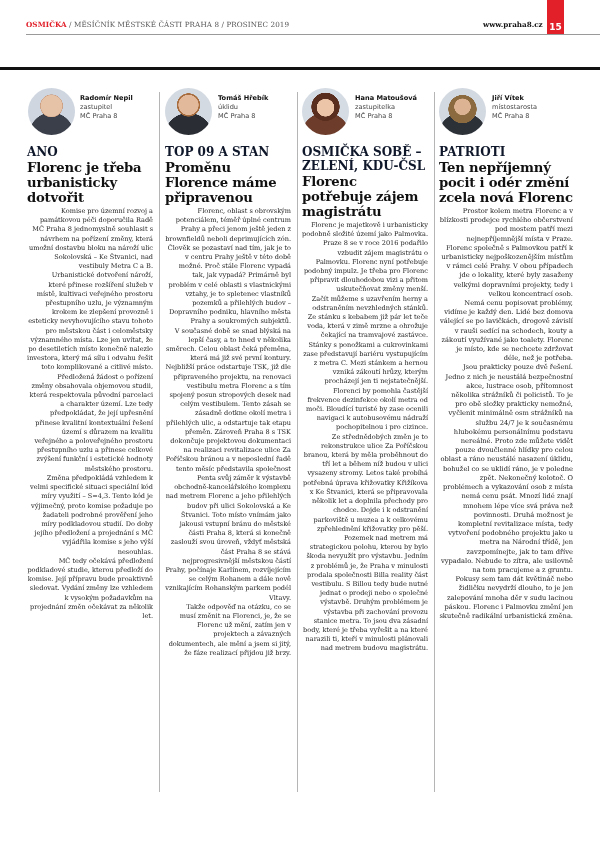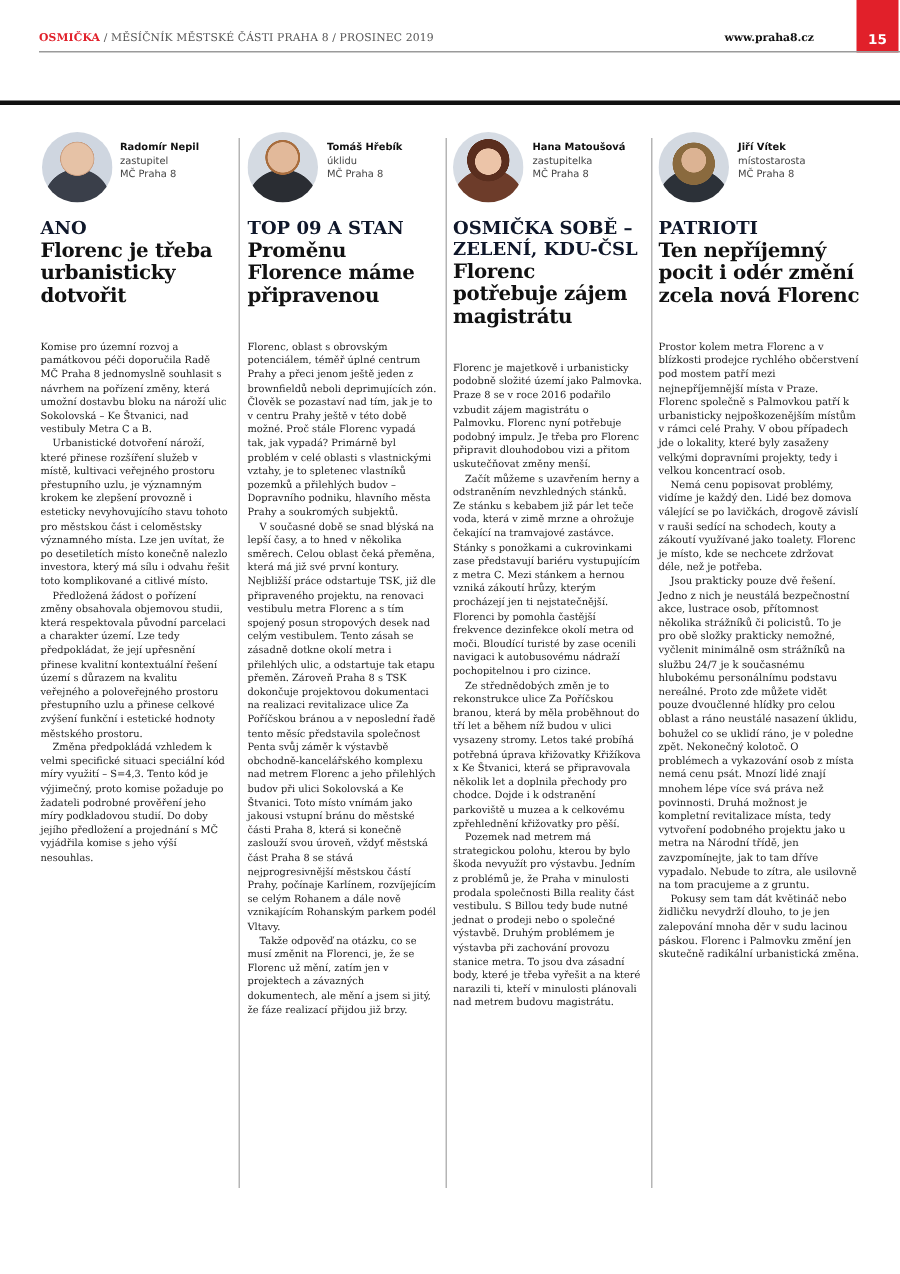--- a/index.html
+++ b/index.html
@@ -4,21 +4,21 @@
 <style>
   * { margin: 0; padding: 0; box-sizing: border-box; }
   html, body { width: 600px; height: 849px; background: #ffffff; overflow: hidden; }
   body { position: relative; font-family: "DejaVu Serif", "Liberation Serif", serif; color: #1a1a1a; }
 
   
   .topbar { position: absolute; left: 0; top: 0; width: 600px; height: 40px; }
   .topbar .title { position: absolute; left: 26px; top: 20px; font-family: "DejaVu Serif", serif; font-size: 7.2px; letter-spacing: 0.1px; color: #555; white-space: nowrap; }
   .topbar .title .brand { color: #e1202a; font-weight: bold; }
   .topbar .url { position: absolute; left: 483px; top: 20px; font-family: "DejaVu Serif", serif; font-size: 7.2px; font-weight: bold; color: #111; }
-  .topbar .pagenum { position: absolute; left: 547px; top: 0; width: 28px; height: 35px; background: #e1202a; color: #fff; font-family: "DejaVu Sans", sans-serif; font-weight: bold; font-size: 9px; display: flex; align-items: flex-end; justify-content: center; padding-bottom: 3px; margin-left: 24px; }
+  .topbar .pagenum { position: absolute; left: 547px; top: 0; width: 17px; height: 35px; background: #e1202a; color: #fff; font-family: "DejaVu Sans", sans-serif; font-weight: bold; font-size: 9px; display: flex; align-items: flex-end; justify-content: center; padding-bottom: 3px; }
   .topbar .rule { position: absolute; left: 26px; top: 34px; width: 574px; height: 1px; background: #9a9a9a; }
 
   
   .black-rule { position: absolute; left: 0; top: 67px; width: 600px; height: 3px; background: #111; }
 
   
   .col { position: absolute; top: 88px; height: 704px; }
   .col.c1 { left: 27px; width: 126px; }
   .col.c2 { left: 165px; width: 126px; }
   .col.c3 { left: 302px; width: 126px; }
@@ -29,21 +29,21 @@
   .avatar { position: absolute; left: 0; top: 0; width: 47px; height: 47px; border-radius: 50%; background: radial-gradient(circle at 50% 38%, #e6c2a6 0 28%, #c79a7c 30%, transparent 31%), radial-gradient(circle at 50% 100%, #3a3f4a 0 42%, transparent 43%), #cfd6e0; overflow: hidden; }
   .avatar.a1 { left: 1px; }
   .avatar.a2 { background: radial-gradient(circle at 50% 36%, #e2b99a 0 26%, #a86d3e 27% 30%, transparent 31%), radial-gradient(circle at 50% 105%, #2a2d33 0 44%, transparent 45%), #d4dae2; }
   .avatar.a3 { background: radial-gradient(circle at 50% 42%, #ecc4a8 0 24%, transparent 25%), radial-gradient(circle at 50% 40%, #5a2e1e 0 38%, transparent 39%), radial-gradient(circle at 50% 105%, #6d3c2a 0 45%, transparent 46%), #d6dce4; }
   .avatar.a4 { background: radial-gradient(circle at 50% 40%, #dcb393 0 22%, transparent 23%), radial-gradient(circle at 50% 45%, #8a6a3e 0 40%, transparent 41%), radial-gradient(circle at 50% 105%, #2c3138 0 45%, transparent 46%), #d3d9e1; }
   .author .meta { position: absolute; left: 53px; top: 6px; font-family: "DejaVu Sans", sans-serif; font-size: 6.6px; line-height: 9px; color: #444; }
   .author .meta .name { font-weight: bold; color: #111; }
 
   .party { font-family: "DejaVu Serif", serif; font-weight: bold; color: #0f172a; font-size: 12px; line-height: 14px; margin-top: 1px; }
   .headline { font-family: "DejaVu Serif", serif; font-weight: bold; color: #111; font-size: 13.2px; line-height: 15px; margin-top: 1px; letter-spacing: -0.2px; }
-  .body { font-family: "DejaVu Serif", serif; font-size: 6.55px; line-height: 9.2px; color: #222; margin-top: 22px; text-align: left; }
+  .body { font-family: "DejaVu Serif", serif; font-size: 6.55px; line-height: 9.2px; color: #222; margin-top: 2px; text-align: right; }
   .body p { text-indent: 8px; }
   .body p:first-child { text-indent: 0; }
   .c4 .body { font-size: 6.7px; }
 </style>
 </head>
 <body>
 
 <div class="topbar">
   <div class="title"><span class="brand">OSMIČKA</span><span> / MĚSÍČNÍK MĚSTSKÉ ČÁSTI PRAHA 8 / PROSINEC 2019</span></div>
   <div class="url">www.praha8.cz</div>
@@ -66,20 +66,21 @@
       <div>MČ Praha 8</div>
     </div>
   </div>
   <div class="party">ANO</div>
   <div class="headline">Florenc je třeba urbanisticky dotvořit</div>
   <div class="body">
     <p>Komise pro územní rozvoj a památkovou péči doporučila Radě MČ Praha 8 jednomyslně souhlasit s návrhem na pořízení změny, která umožní dostavbu bloku na nároží ulic Sokolovská – Ke Štvanici, nad vestibuly Metra C a B.</p>
     <p>Urbanistické dotvoření nároží, které přinese rozšíření služeb v místě, kultivaci veřejného prostoru přestupního uzlu, je významným krokem ke zlepšení provozně i esteticky nevyhovujícího stavu tohoto pro městskou část i celoměstsky významného místa. Lze jen uvítat, že po desetiletích místo konečně nalezlo investora, který má sílu i odvahu řešit toto komplikované a citlivé místo.</p>
     <p>Předložená žádost o pořízení změny obsahovala objemovou studii, která respektovala původní parcelaci a charakter území. Lze tedy předpokládat, že její upřesnění přinese kvalitní kontextuální řešení území s důrazem na kvalitu veřejného a poloveřejného prostoru přestupního uzlu a přinese celkové zvýšení funkční i estetické hodnoty městského prostoru.</p>
     <p>Změna předpokládá vzhledem k velmi specifické situaci speciální kód míry využití – S=4,3. Tento kód je výjimečný, proto komise požaduje po žadateli podrobné prověření jeho míry podkladovou studií. Do doby jejího předložení a projednání s MČ vyjádřila komise s jeho výší nesouhlas.</p>
+    <p>MČ tedy očekává předložení podkladové studie, kterou předloží do komise. Její přípravu bude proaktivně sledovat. Vydání změny lze vzhledem k vysokým požadavkům na projednání změn očekávat za několik let.</p>
   </div>
 </div>
 
 <div class="col c2">
   <div class="author">
     <div class="avatar a2"></div>
     <div class="meta">
       <div class="name">Tomáš Hřebík</div>
       <div>úklidu</div>
       <div>MČ Praha 8</div>

